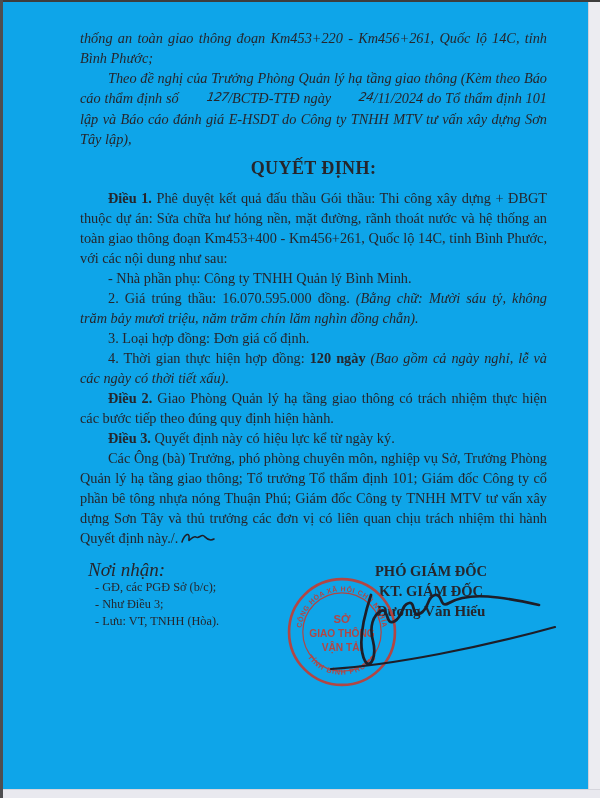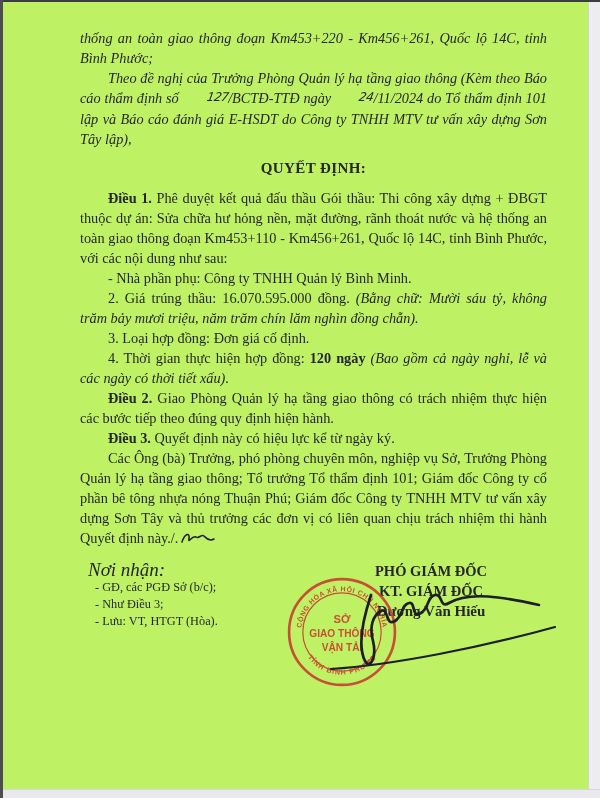--- a/index.html
+++ b/index.html
@@ -5,29 +5,29 @@
   html,body{margin:0;padding:0;}
   body{
     width:600px;height:798px;position:relative;overflow:hidden;
     background:#fbfbfc;
     font-family:"Liberation Serif", serif;
   }
   .edge-top{position:absolute;left:0;top:0;width:100%;height:2px;background:#3d3d3d;z-index:5;}
   .edge-left{position:absolute;left:0;top:0;width:3px;height:100%;background:#4e4e50;z-index:5;}
   .edge-right{position:absolute;right:0;top:0;width:11px;height:100%;background:#ececf1;border-left:1px solid #d2d2da;z-index:4;}
   .edge-bottom{position:absolute;left:0;bottom:0;width:100%;height:8px;background:#e9e9ef;border-top:1px solid #d6d6dd;z-index:4;}
-  .page{position:absolute;left:3px;top:2px;right:12px;bottom:9px;background:#bef264;padding-left:40px;}
+  .page{position:absolute;left:3px;top:2px;right:12px;bottom:9px;background:#0ea5e9;padding-left:40px;}
   .content{
     position:absolute;left:77px;top:26px;width:467px;color:#26262c;
   }
   p{margin:0;text-align:justify;text-indent:28px;font-size:14.3px;line-height:20px;}
   .it{font-style:italic;}
   .b{font-weight:bold;}
   .heading{
-    text-align:center;text-indent:0;font-weight:bold;font-size:15px;
+    text-align:center;text-indent:0;font-weight:bold;font-size:18px;
     letter-spacing:.4px;margin:9px 0 10px 0;
   }
   .hand{
     font-family:"DejaVu Sans", sans-serif;font-style:italic;font-size:12px;
     letter-spacing:-0.5px;position:relative;top:-2px;display:inline-block;
     transform:skewX(-10deg);
   }
   .initial-svg{vertical-align:-3px;margin-left:1px;}
   .footer{display:flex;margin-top:13px;}
   .recips{width:205px;padding-left:8px;}
@@ -49,21 +49,21 @@
 
 <div class="page">
   <div class="content">
 
     <p class="it" style="text-indent:0;"><span>thống an toàn giao thông đoạn Km453+220 - Km456+261, Quốc lộ 14C, tỉnh Bình Phước;</span></p>
 
     <p class="it"><span>Theo đề nghị của Trưởng Phòng Quản lý hạ tầng giao thông (Kèm theo Báo cáo thẩm định số</span><span class="hand">127</span><span>/BCTĐ-TTĐ ngày</span><span class="hand">24</span><span>/11/2024 do Tổ thẩm định 101 lập và Báo cáo đánh giá E-HSDT do Công ty TNHH MTV tư vấn xây dựng Sơn Tây lập),</span></p>
 
     <p class="heading">QUYẾT ĐỊNH:</p>
 
-    <p><span class="b">Điều 1.</span><span> Phê duyệt kết quả đấu thầu Gói thầu: Thi công xây dựng + ĐBGT thuộc dự án: Sửa chữa hư hỏng nền, mặt đường, rãnh thoát nước và hệ thống an toàn giao thông đoạn Km453+110 - Km456+261, Quốc lộ 14C, tỉnh Bình Phước, với các nội dung như sau:</span></p>
+    <p><span class="b">Điều 1.</span><span> Phê duyệt kết quả đấu thầu Gói thầu: Thi công xây dựng + ĐBGT thuộc dự án: Sửa chữa hư hỏng nền, mặt đường, rãnh thoát nước và hệ thống an toàn giao thông đoạn Km453+400 - Km456+261, Quốc lộ 14C, tỉnh Bình Phước, với các nội dung như sau:</span></p>
 
     <p>- Nhà phần phụ: Công ty TNHH Quản lý Bình Minh.</p>
 
     <p><span>2. Giá trúng thầu: 16.070.595.000 đồng. </span><span class="it">(Bằng chữ: Mười sáu tỷ, không trăm bảy mươi triệu, năm trăm chín lăm nghìn đồng chẵn).</span></p>
 
     <p>3. Loại hợp đồng: Đơn giá cố định.</p>
 
     <p><span>4. Thời gian thực hiện hợp đồng: </span><span class="b">120 ngày</span><span class="it"> (Bao gồm cả ngày nghỉ, lễ và các ngày có thời tiết xấu).</span></p>
 
     <p><span class="b">Điều 2.</span><span> Giao Phòng Quản lý hạ tầng giao thông có trách nhiệm thực hiện các bước tiếp theo đúng quy định hiện hành.</span></p>
@@ -73,21 +73,21 @@
     <p><span>Các Ông (bà) Trưởng, phó phòng chuyên môn, nghiệp vụ Sở, Trưởng Phòng Quản lý hạ tầng giao thông; Tổ trưởng Tổ thẩm định 101; Giám đốc Công ty cổ phần bê tông nhựa nóng Thuận Phú; Giám đốc Công ty TNHH MTV tư vấn xây dựng Sơn Tây và thủ trưởng các đơn vị có liên quan chịu trách nhiệm thi hành Quyết định này./.</span><svg class="initial-svg" width="36" height="16" viewBox="0 0 36 16">
           <path d="M 3,12 C 6,3 11,2 10,9 C 9,14 13,5 17,7 C 20,9 22,4 25,6 C 27,8 30,12 35,9" fill="none" stroke-width="1.5" stroke-linecap="round" stroke="#1e1e28"></path>
         </svg></p>
 
     <div class="footer">
 
       <div class="recips">
         <p class="recips-title">Nơi nhận:</p>
         <p class="recips-item">- GĐ, các PGĐ Sở (b/c);</p>
         <p class="recips-item">- Như Điều 3;</p>
-        <p class="recips-item">- Lưu: VT, HTGT (Hòa).</p>
+        <p class="recips-item">- Lưu: VT, TNHH (Hòa).</p>
       </div>
 
       <div class="sigblock">
         <p class="sig-line">PHÓ GIÁM ĐỐC</p>
         <p class="sig-line">KT. GIÁM ĐỐC</p>
 
         <svg class="stamp" viewBox="0 0 112 112">
           <circle cx="56" cy="56" r="52" fill="none" stroke-width="2.6" stroke="#c8392e"></circle>
           <circle cx="56" cy="56" r="38.5" fill="none" stroke-width="1.2" stroke="#c8392e"></circle>
           <defs>

